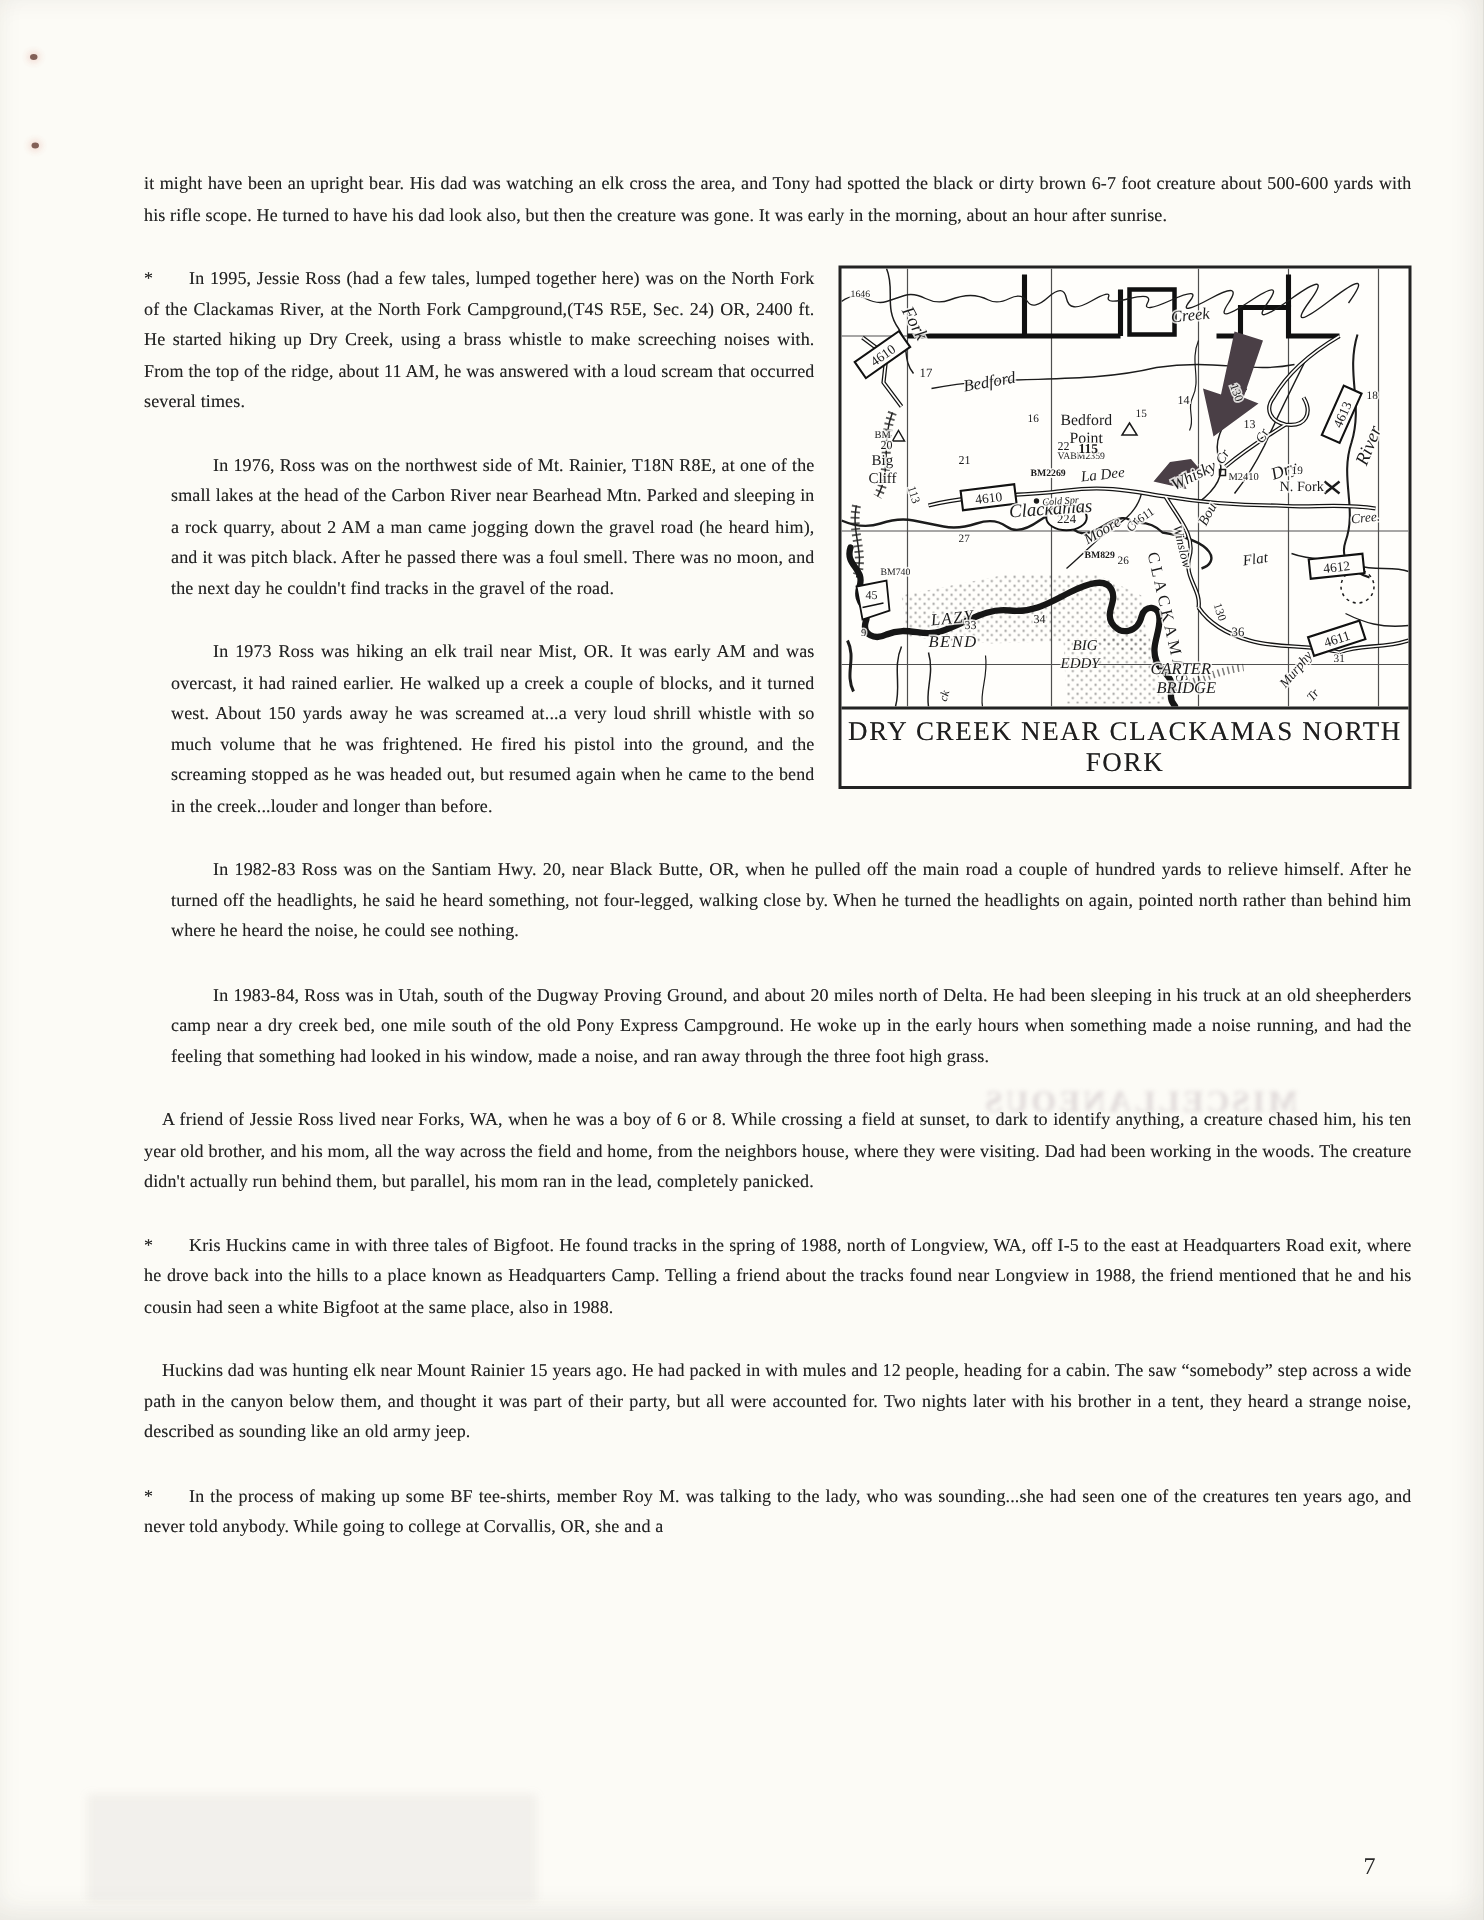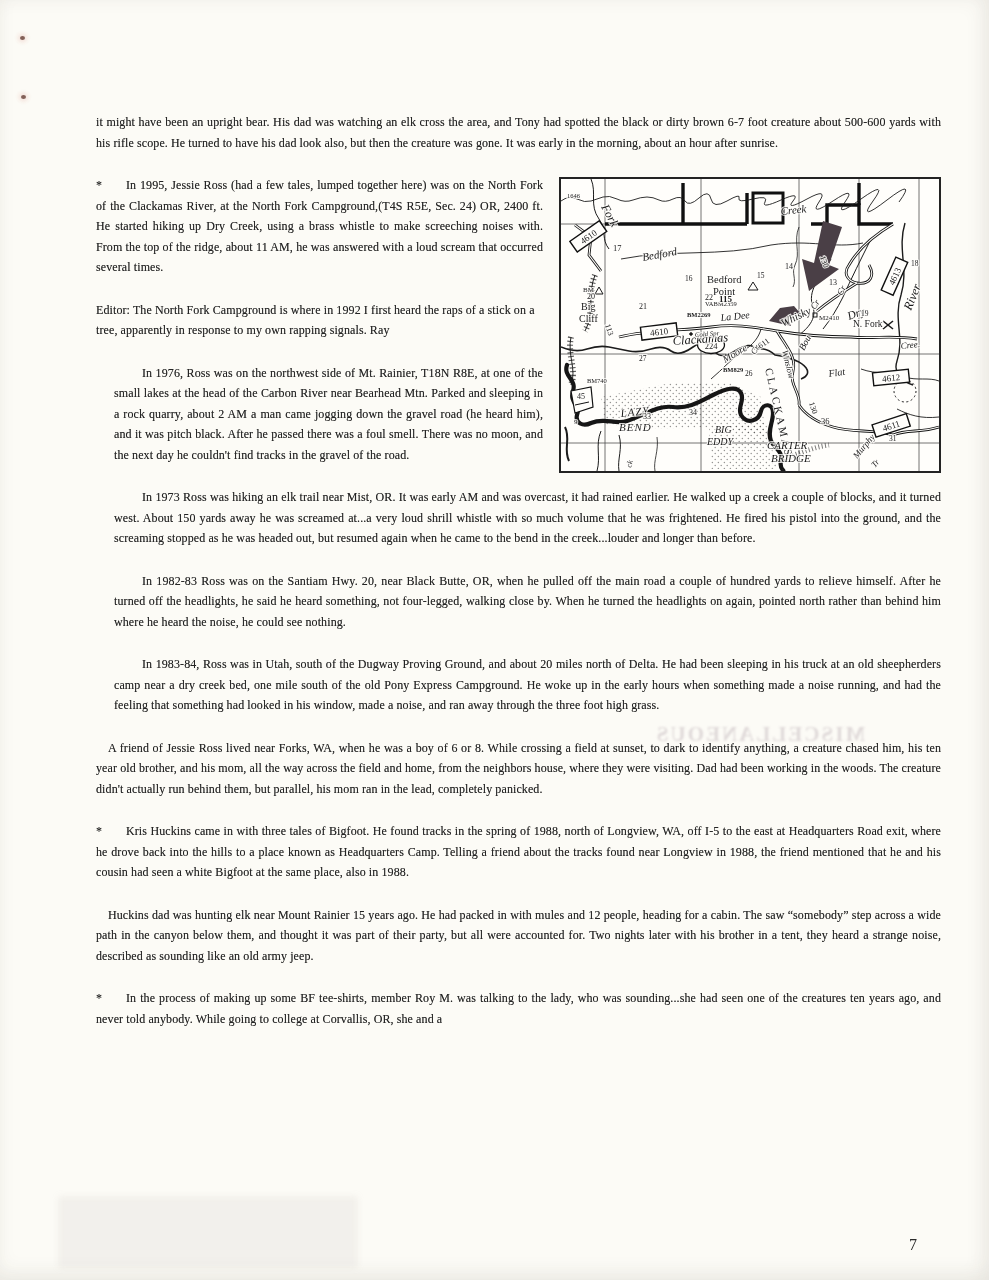--- a/index.html
+++ b/index.html
@@ -249,25 +249,25 @@
           <text class="mtext mi" x="206" y="270" font-size="11">CARTER</text>
           <text class="mtext mi" x="210" y="283" font-size="11">BRIDGE</text>
           <text class="mtext mi" x="296" y="280" font-size="9" transform="rotate(-50 296 280)">Murphy</text>
           <text class="mtext mi" x="314" y="289" font-size="8.5" transform="rotate(-50 314 289)">Tr</text>
           <text class="mtext" x="328" y="262" font-size="7.5">31</text>
           <text class="mtext" x="260" y="245" font-size="8.5">36</text>
           <text class="mtext" x="13" y="245" font-size="7">9</text>
           <text class="mtext mi" x="70" y="289" font-size="8" transform="rotate(-75 70 289)">ck</text>
         </g>
       </svg>
+      <figcaption class="map-caption">DRY CREEK NEAR CLACKAMAS NORTH FORK</figcaption>
     </figure>
 
     <p class="para"><span class="star">*</span><span>In 1995, Jessie Ross (had a few tales, lumped together here) was on the North Fork of the Clackamas River, at the North Fork Campground,(T4S R5E, Sec. 24) OR, 2400 ft.  He started hiking up Dry Creek, using a brass whistle to make screeching noises with.  From the top of the ridge, about 11 AM, he was answered with a loud scream that occurred several times.</span></p>
 
-    <p class="para left"><span>Editor:  The North Fork Campground is where in 1992 I first heard the raps of a stick on a tree, apparently in response to my own rapping signals. Ray</span></p>
 
     <p class="para indent"><span>In 1976, Ross was on the northwest side of Mt. Rainier, T18N R8E, at one of the small lakes at the head of the Carbon River near Bearhead Mtn.  Parked and sleeping in a rock quarry, about 2 AM a man came jogging down the gravel road (he heard him), and it was pitch black.  After he passed there was a foul smell.  There was no moon, and the next day he couldn't find tracks in the gravel of the road.</span></p>
 
     <p class="para indent"><span>In 1973 Ross was hiking an elk trail near Mist, OR.  It was early AM and was overcast, it had rained earlier.  He walked up a creek a couple of blocks, and it turned west.  About 150 yards away he was screamed at...a very loud shrill whistle with so much volume that he was frightened.  He fired his pistol into the ground, and the screaming stopped as he was headed out, but resumed again when he came to the bend in the creek...louder and longer than before.</span></p>
 
     <p class="para indent"><span>In 1982-83 Ross was on the Santiam Hwy. 20, near Black Butte, OR, when he pulled off the main road a couple of hundred yards to relieve himself.  After he turned off the headlights, he said he heard something, not four-legged, walking close by.  When he turned the headlights on again, pointed north rather than behind him where he heard the noise, he could see nothing.</span></p>
 
     <p class="para indent"><span>In 1983-84, Ross was in Utah, south of the Dugway Proving Ground, and about 20 miles north of Delta.  He had been sleeping in his truck at an old sheepherders camp near a dry creek bed, one mile south of the old Pony Express Campground.  He woke up in the early hours when something made a noise running, and had the feeling that something had looked in his window, made a noise, and ran away through the three foot high grass.</span></p>
 
     <p class="para indent-sm"><span>A friend of Jessie Ross lived near Forks, WA, when he was a boy of 6 or 8.  While crossing a field at sunset, to dark to identify anything, a creature chased him, his ten year old brother, and his mom, all the way across the field and home, from the neighbors house, where they were visiting.  Dad had been working in the woods.  The creature didn't actually run behind them, but parallel, his mom ran in the lead, completely panicked.</span></p>

